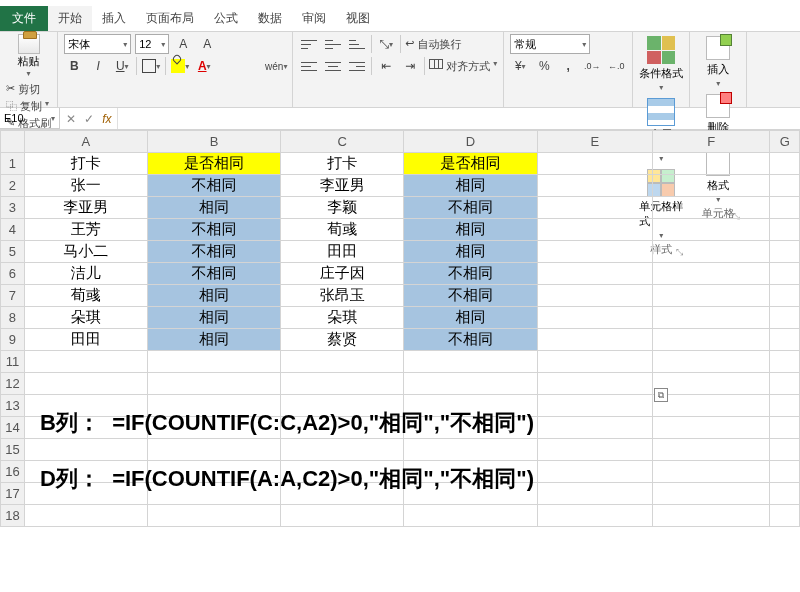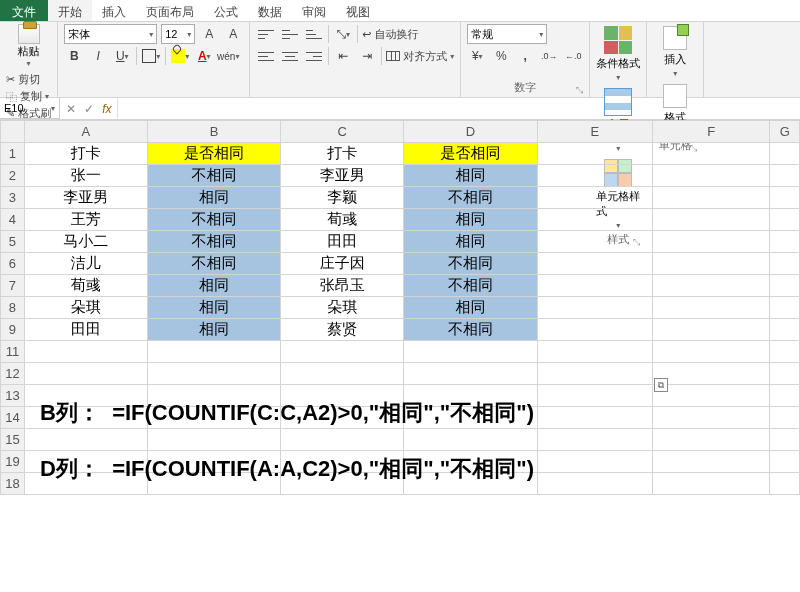--- a/index.html
+++ b/index.html
@@ -1,42 +1,42 @@
 <!DOCTYPE html>
 <html><head>
 <meta charset="utf-8">
 <style>
   * { box-sizing: border-box; margin: 0; padding: 0; }
   body { font-family: "Microsoft YaHei", Arial, sans-serif; font-size: 12px; background: #fff; width: 800px; height: 592px; overflow: hidden; }
   
   
-  .tabs { height: 22px; background: #fff; display: flex; border-bottom: 1px solid #d4d4d4; }
+  .tabs { height: 32px; background: #fff; display: flex; align-items: flex-end; border-bottom: 1px solid #d4d4d4; }
   .tab-file { background: #217346; color: #fff; padding: 4px 12px; font-size: 12px; }
   .tab { padding: 4px 10px; font-size: 12px; color: #444; cursor: pointer; }
   .tab.active { background: #f3f3f3; }
   
   .ribbon { height: 76px; background: #f3f3f3; display: flex; border-bottom: 1px solid #d4d4d4; }
   .group { border-right: 1px solid #d4d4d4; padding: 2px 6px 0 6px; display: flex; flex-direction: column; justify-content: space-between; }
   .group-body { display: flex; flex-direction: column; gap: 2px; flex: 1; }
   .group-label { text-align: center; font-size: 11px; color: #666; padding: 2px 0; position: relative; }
   .group-label::after { content: "⤡"; position: absolute; right: 0; bottom: 1px; font-size: 9px; color: #888; }
   .row { display: flex; align-items: center; gap: 4px; }
   
   
   .paste-big { width: 30px; height: 44px; display: flex; flex-direction: column; align-items: center; justify-content: center; font-size: 11px; }
   .paste-big .ic { width: 22px; height: 26px; background: linear-gradient(#fff,#e8e8e8); border: 1px solid #bbb; position: relative; }
   .paste-big .ic::before { content:""; position:absolute; top:-4px; left:4px; width:12px; height:6px; background:#d0a040; border:1px solid #a07020; border-radius:2px 2px 0 0;}
-  .mini { font-size: 11px; color:#444; display:flex; align-items:center; gap:3px; }
+  .mini { font-size: 11px; color:#444; display:flex; align-items:flex-start; gap:3px; }
   .ic-cut::before { content:"✂"; }
   .ic-copy::before { content:"⿻"; }
   .ic-brush::before { content:"✎"; }
   .tri { font-size: 8px; color:#666; }
   
   
-  .font-name { width: 93px; height:20px; border:1px solid #ababab; background:#fff; font-size:11px; padding:1px 3px; display:flex; align-items:center; justify-content:space-between; }
+  .font-name { width: 67px; height:20px; border:1px solid #ababab; background:#fff; font-size:11px; padding:1px 3px; display:flex; align-items:center; justify-content:space-between; }
   .font-size { width: 34px; height:20px; border:1px solid #ababab; background:#fff; font-size:11px; padding:1px 3px; display:flex; align-items:center; justify-content:space-between;}
   .aup::before{content:"A";} .aup{font-size:13px;}
   .adn::before{content:"A";} .adn{font-size:10px;}
   .btn { width:20px; height:20px; display:flex; align-items:center; justify-content:center; font-size:12px; color:#444; }
   .sep-v { width:1px; height:18px; background:#ccc; }
   .border-ic { width:14px;height:14px;border:1px solid #444; }
   .fill-ic { width:14px;height:14px;background:#ffff00;position:relative; }
   .fill-ic::before{content:"";position:absolute;left:2px;top:-4px;width:6px;height:6px;border:1px solid #444;border-radius:50% 50% 50% 0;transform:rotate(-45deg);}
   .color-ic { color:#d00;font-weight:bold;text-decoration:underline; text-decoration-color:#d00;}
   
@@ -177,21 +177,21 @@
           </div>
         <div class="sep-v"></div>
         <div class="btn">
             <span class="fill-ic"></span>
             <span class="tri">▾</span>
           </div>
         <div class="btn">
             <span class="color-ic">A</span>
             <span class="tri">▾</span>
           </div>
-        <div class="btn" style="font-size:10px;">wén<span class="tri">▾</span></div>
+        <div class="btn" style="font-size:10px;margin-left:48px;">wén<span class="tri">▾</span></div>
       </div>
     </div>
   </div>
 
   <div class="group">
     <div class="group-body">
       <div class="row">
         <div class="btn">
             <div class="al">
               <span></span>
@@ -269,21 +269,20 @@
       <div class="row">
         <div class="btn cur">
             <span class="tri">▾</span>
           </div>
         <div class="btn pct"></div>
         <div class="btn comma"></div>
         <div class="btn dec-inc"></div>
         <div class="btn dec-dec"></div>
       </div>
     </div>
-    <div class="group-label">数字</div>
   </div>
 
   <div class="group">
     <div class="group-body row">
       <div class="big-btn">
           <div class="cond-ic">
             <span></span>
             <span></span>
             <span></span>
             <span></span>
@@ -309,20 +308,25 @@
         </div>
     </div>
     <div class="group-label">样式</div>
   </div>
 
   <div class="group">
     <div class="group-body row">
       <div class="big-btn">
           <div class="ins-ic"></div>
           <span>插入</span>
+          <span class="tri">▾</span>
+        </div>
+      <div class="big-btn">
+          <div class="del-ic"></div>
+          <span>删除</span>
           <span class="tri">▾</span>
         </div>
       <div class="big-btn">
           <div class="fmt-ic"></div>
           <span>格式</span>
           <span class="tri">▾</span>
         </div>
     </div>
     <div class="group-label">单元格</div>
   </div>
@@ -501,21 +505,31 @@
           <th class="rowhdr">15</th>
           <td></td>
           <td></td>
           <td></td>
           <td></td>
           <td></td>
           <td></td>
           <td></td>
         </tr>
         <tr>
-          <th class="rowhdr">19</th>
+          <th class="rowhdr">16</th>
+          <td></td>
+          <td></td>
+          <td></td>
+          <td></td>
+          <td></td>
+          <td></td>
+          <td></td>
+        </tr>
+        <tr>
+          <th class="rowhdr">17</th>
           <td></td>
           <td></td>
           <td></td>
           <td></td>
           <td></td>
           <td></td>
           <td></td>
         </tr>
         <tr>
           <th class="rowhdr">18</th>

